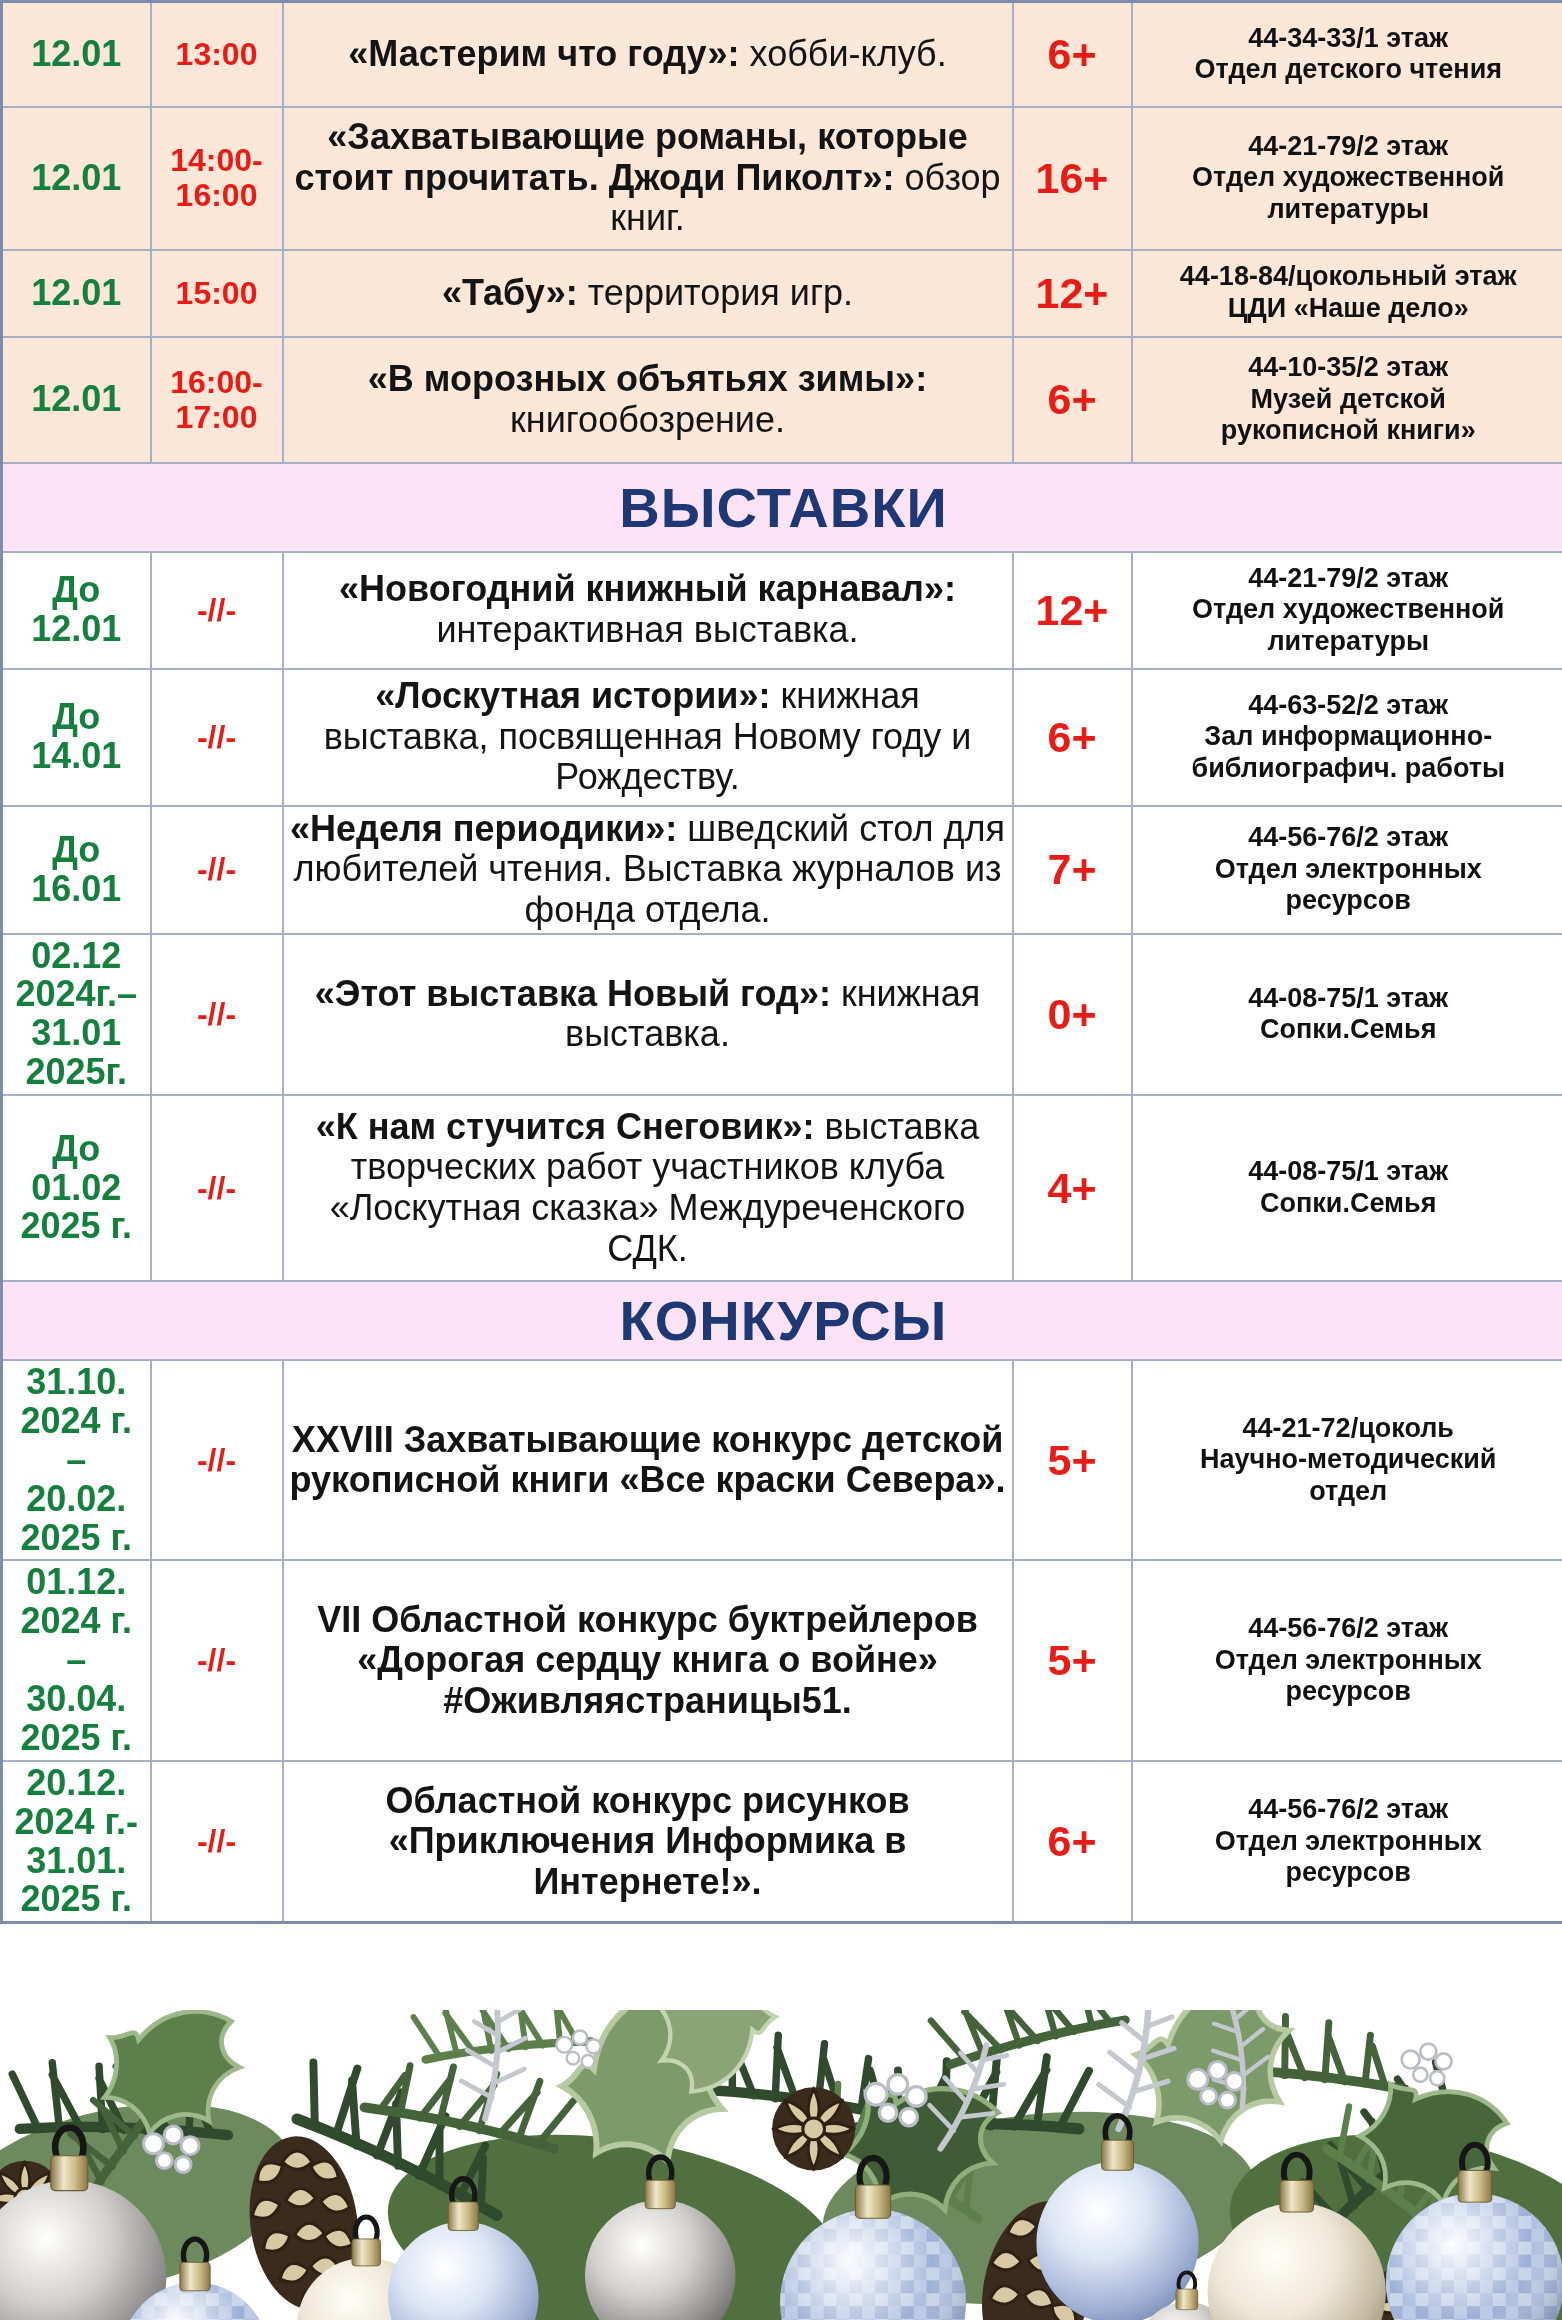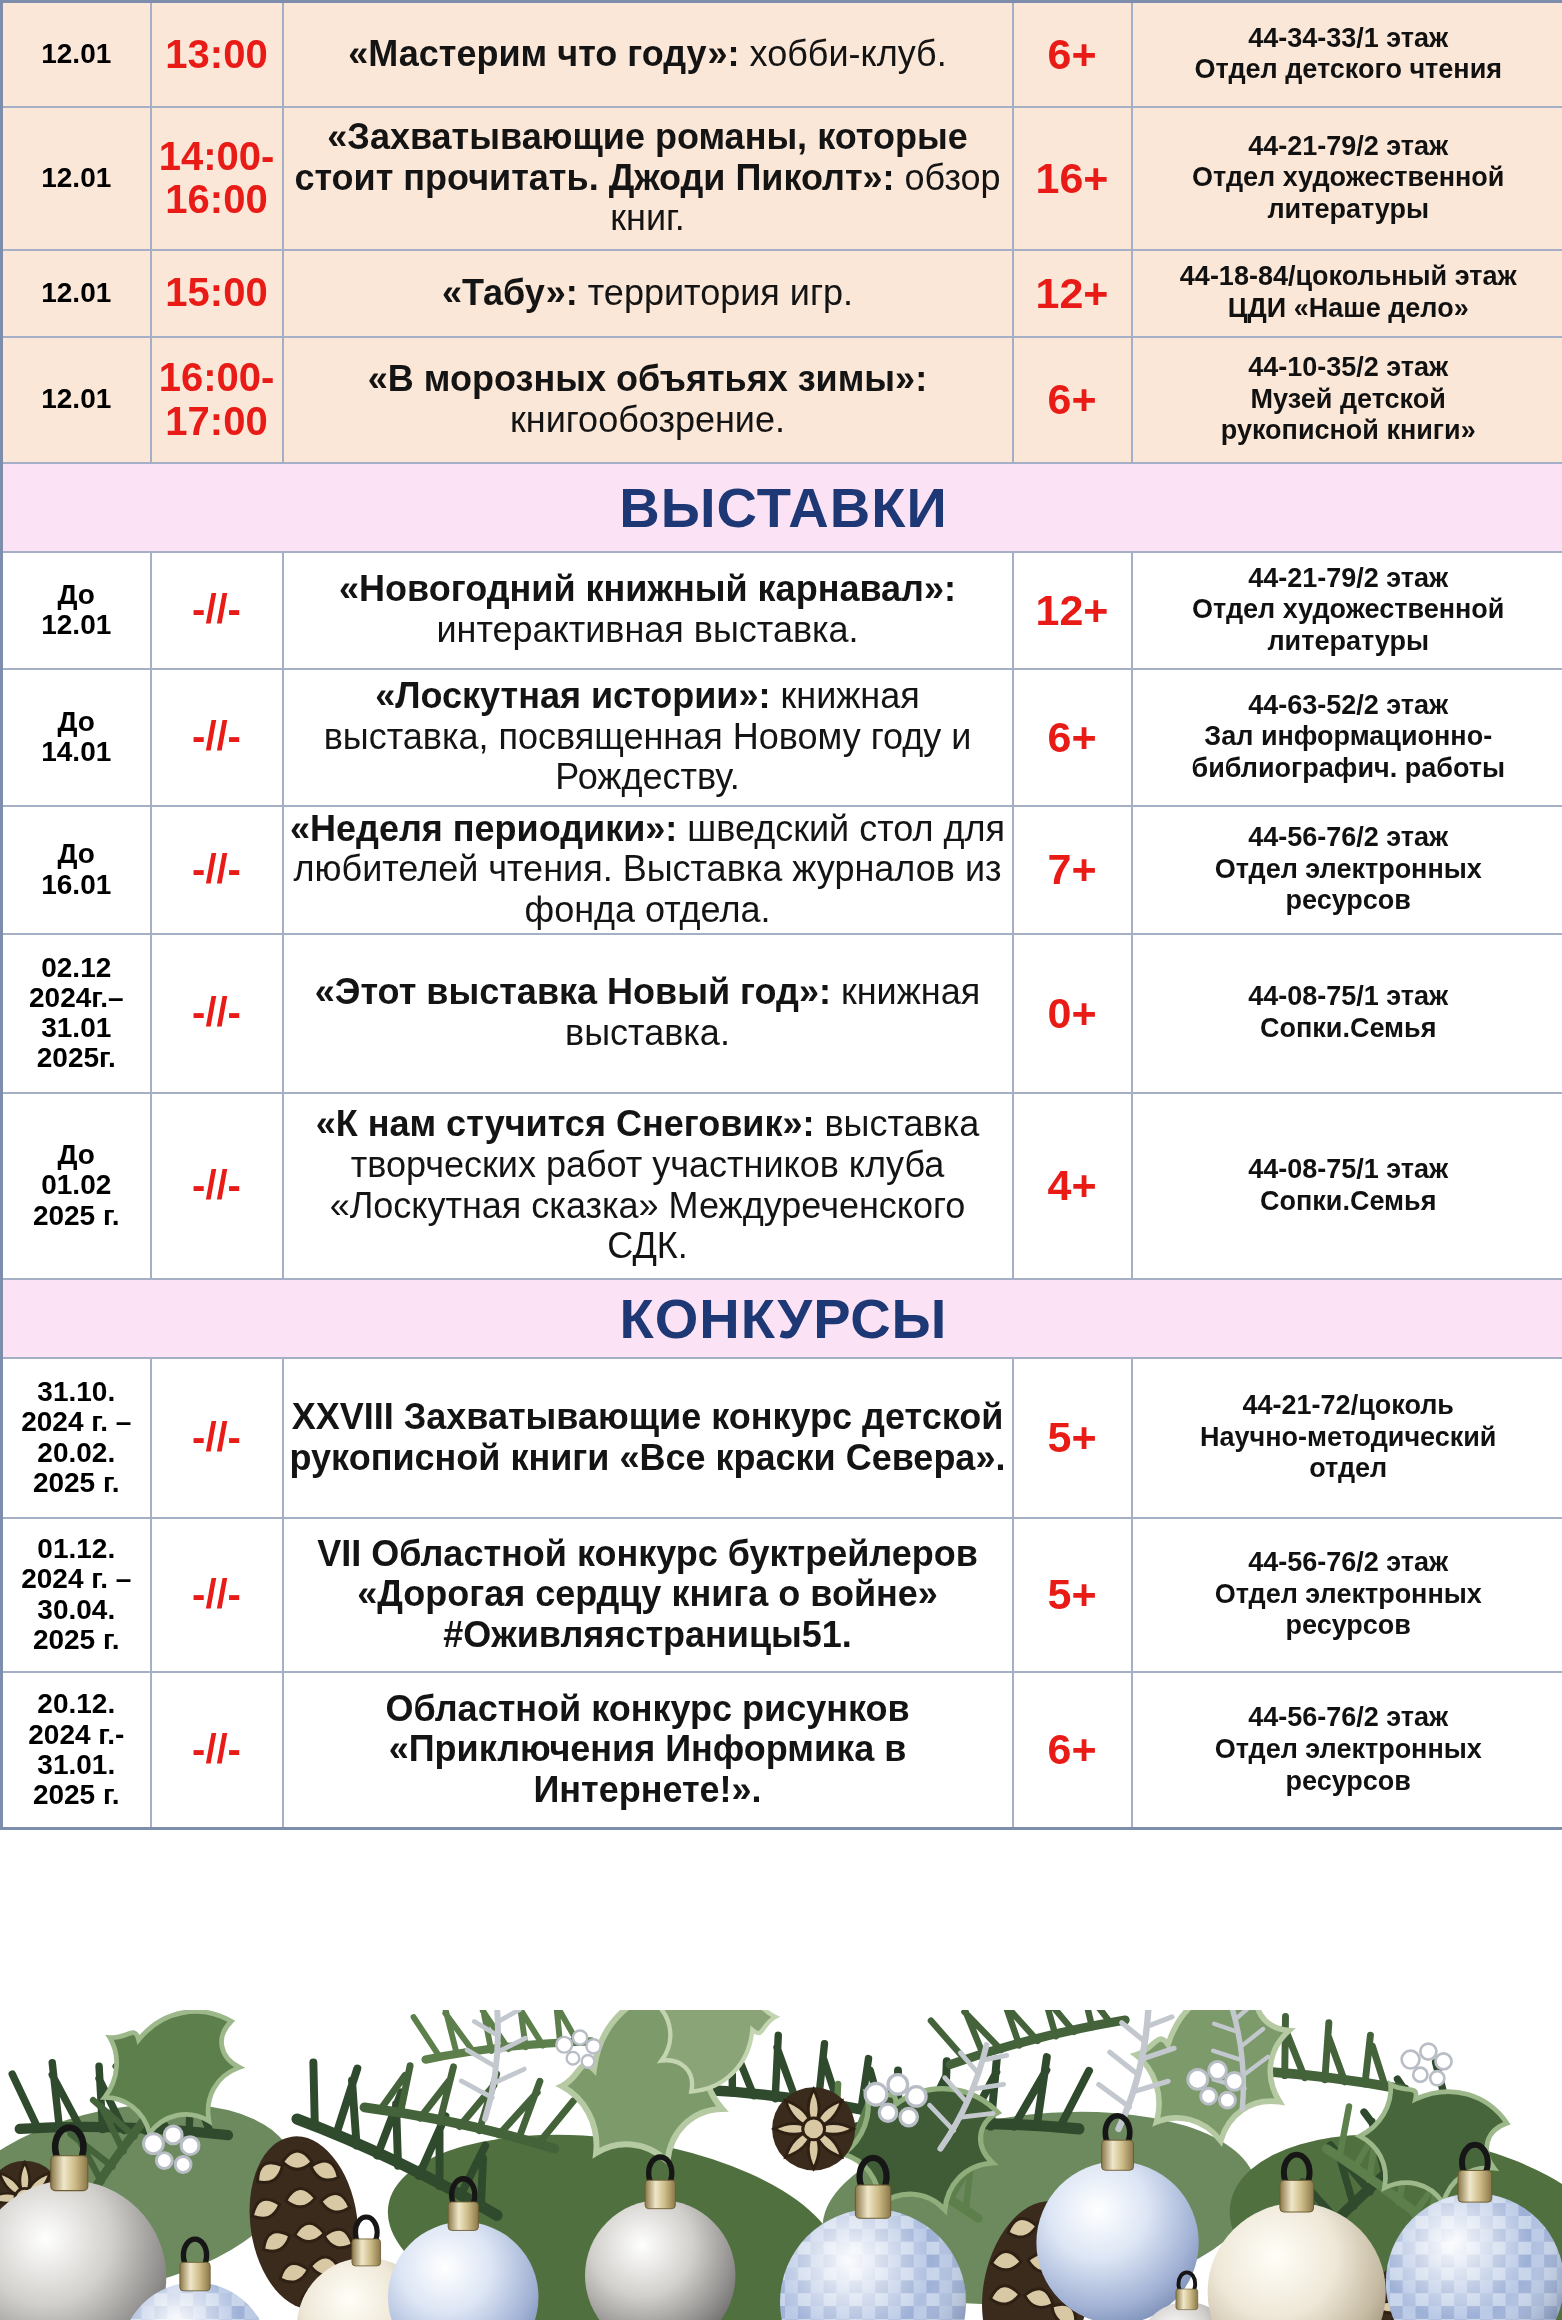--- a/index.html
+++ b/index.html
@@ -2,22 +2,22 @@
 <html><head>
 <meta charset="utf-8">
 <style>
   html,body{margin:0;padding:0;background:#fff;}
   .page{position:relative;width:1562px;height:2321px;overflow:hidden;background:#fff;
         font-family:"Liberation Sans",sans-serif;}
   table.sched{width:1562px;table-layout:fixed;border-collapse:collapse;
               border:3px solid #7d8dab;}
   table.sched td{border:2px solid #a5b0c6;vertical-align:middle;text-align:center;
                  padding:2px 6px;box-sizing:border-box;}
-  td.date{color:#000000;font-weight:bold;font-size:28px;line-height:1.08;white-space:pre-line;}
-  td.time{color:#e81b17;font-weight:bold;font-size:40px;line-height:1.08;white-space:pre-line;}
+  td.date{color:#15803d;font-weight:bold;font-size:36px;line-height:1.08;white-space:pre-line;}
+  td.time{color:#e81b17;font-weight:bold;font-size:32px;line-height:1.08;white-space:pre-line;}
   td.desc{text-align:left;font-size:36px;line-height:1.13;padding-left:14px;padding-right:10px;color:#141414;}
   td.desc .t{font-weight:bold;}
   td.age{color:#e81b17;font-weight:bold;font-size:43px;}
   td.loc{font-weight:bold;font-size:27px;line-height:1.17;white-space:pre-line;color:#111;}
   tr.peach td{background:#fbe7d8;}
   tr.white td{background:#ffffff;}
   tr.section td{background:#fbe2f4;color:#1e3876;font-size:56px;font-weight:bold;
                 letter-spacing:1px;padding:6px 0;}
   tr.rh1{height:105px}tr.rh2{height:143px}tr.rh3{height:87px}tr.rh4{height:126px}
   tr.rhS1{height:89px}tr.rh5{height:117px}tr.rh6{height:137px}tr.rh7{height:121px}

